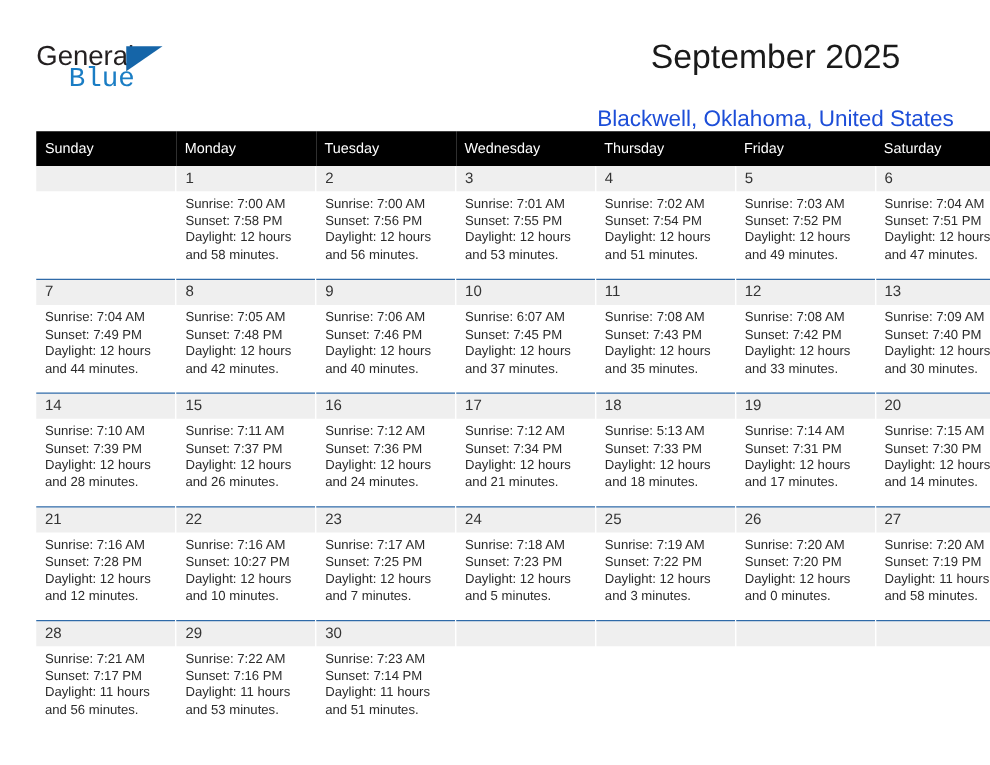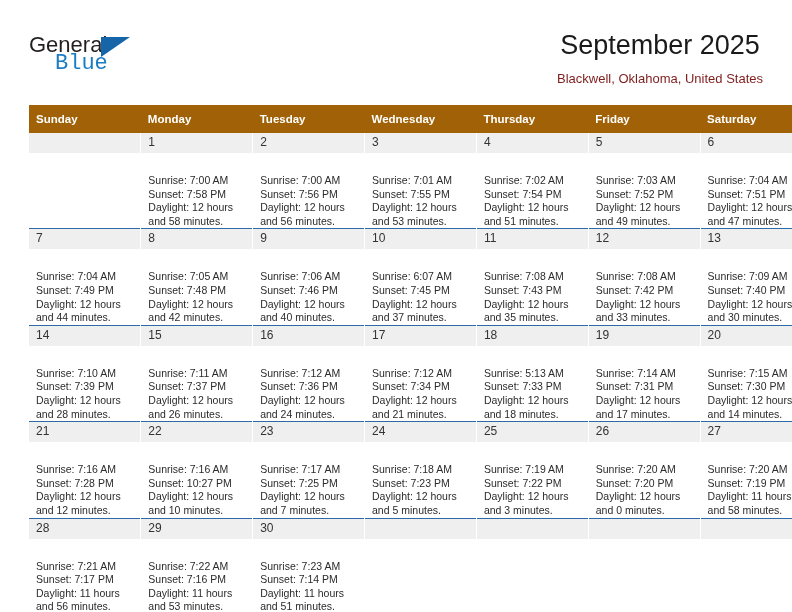--- a/index.html
+++ b/index.html
@@ -71,44 +71,44 @@
     text-align: center;
   }
   .month-title {
     font-size: 27px;
     font-weight: normal;
     color: #1a1a1a;
     line-height: 34px;
     white-space: nowrap;
   }
   .location {
-    font-size: 13px;
-    color: #7f1d1d;
+    font-size: 18px;
+    color: #1d4ed8;
     line-height: 22px;
-    margin-top: 6px;
+    margin-top: 22px;
     white-space: nowrap;
   }
 
   
   .calendar {
     position: absolute;
     left: 29px;
     top: 105px;
     width: 734px;
   }
   table.cal {
     border-collapse: collapse;
     table-layout: fixed;
     width: 734px;
   }
   table.cal th {
-    background: #a16207;
+    background: #000000;
     color: #ffffff;
     font-size: 11.5px;
-    font-weight: bold;
+    font-weight: normal;
     text-align: left;
     padding: 5px 0 5px 7px;
     height: 18px;
     width: 104.85px;
     border: none;
   }
   td.daycell {
     vertical-align: top;
     padding: 0;
     height: 90px;
@@ -128,21 +128,21 @@
     font-size: 12px;
     color: #333333;
     padding: 2px 0 3px 7px;
     height: 15px;
     line-height: 15px;
   }
   .daynum.blank {
     color: transparent;
   }
   .info {
-    padding: 21px 6px 0 7px;
+    padding: 4px 6px 0 7px;
     font-size: 10.5px;
     line-height: 13.6px;
     color: #2b2b2b;
   }
   .info div {
     white-space: nowrap;
   }
 </style>
 </head>
 <body>

